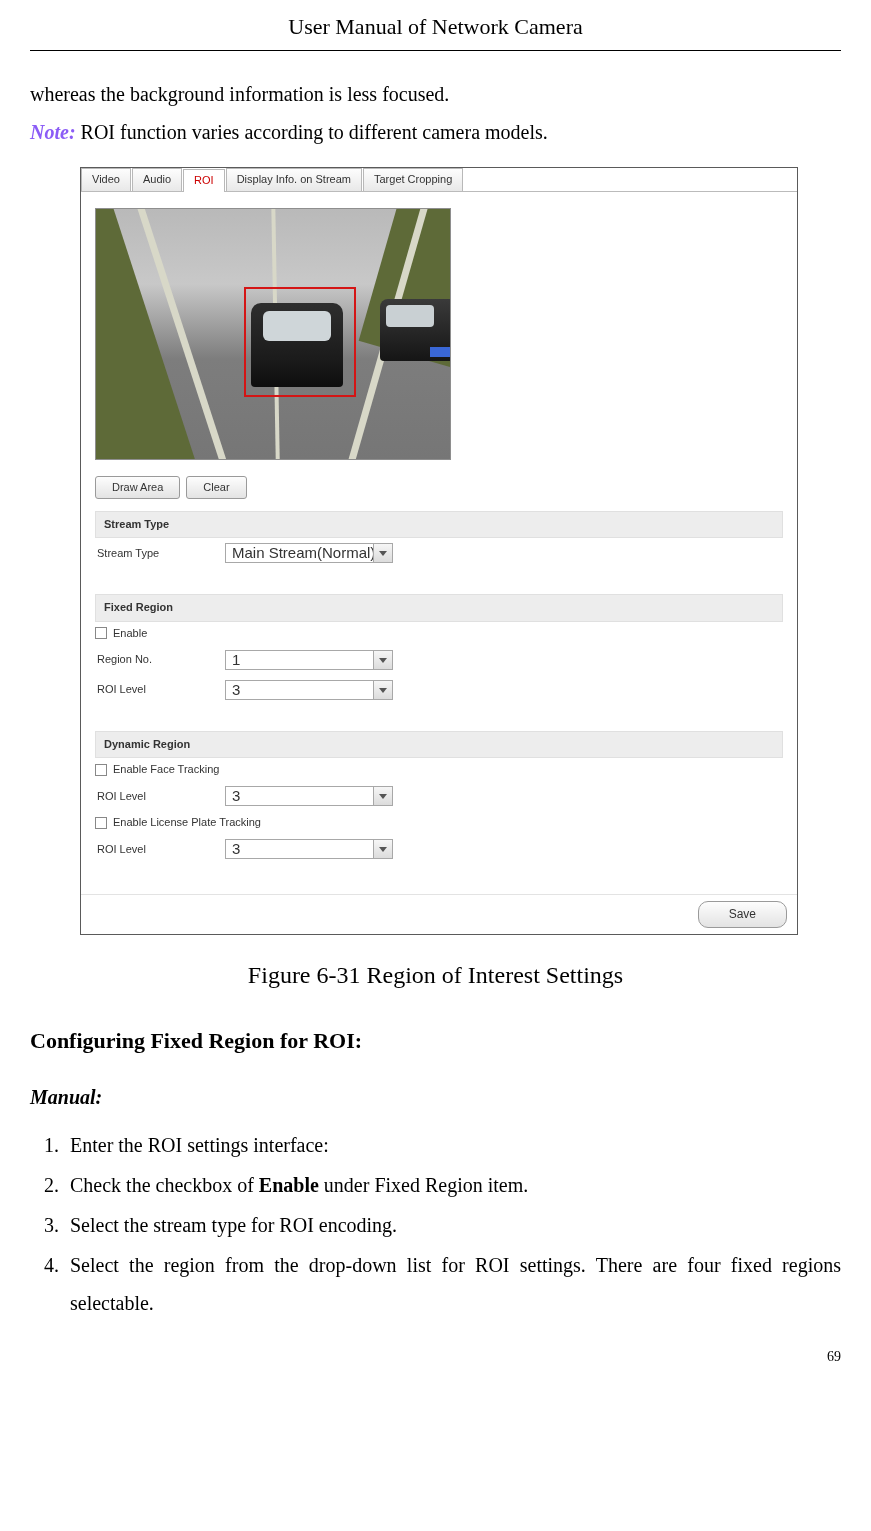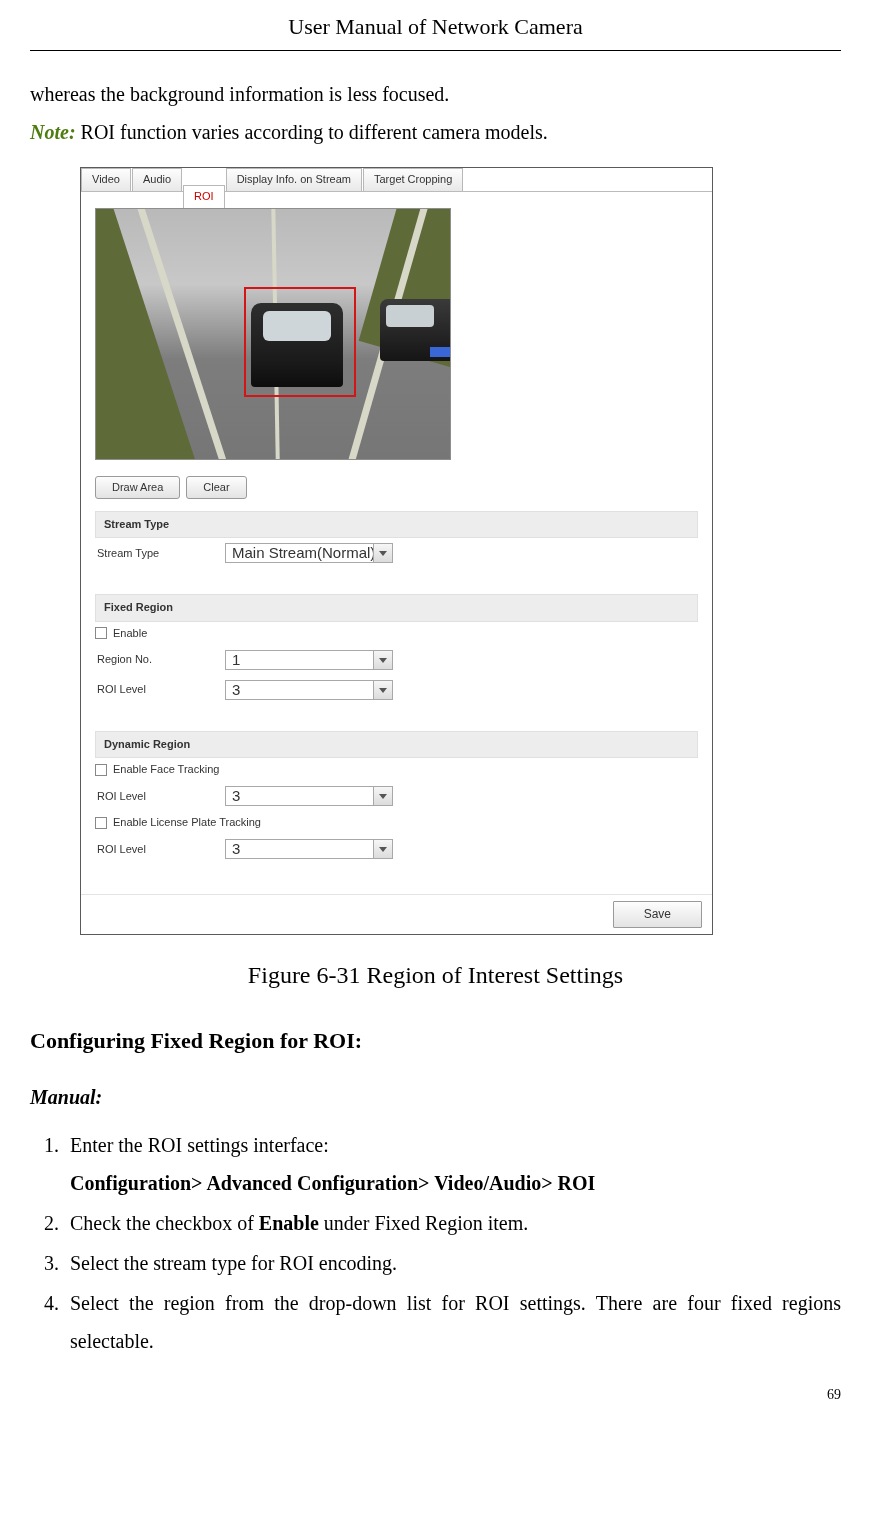--- a/index.html
+++ b/index.html
@@ -13,46 +13,46 @@
     line-height: 1.9;
     color: #000;
   }
   .page-header {
     text-align: center;
     border-bottom: 1.5px solid #000;
     padding: 6px 0 2px;
     font-size: 22px;
     margin-bottom: 24px;
   }
-  .note-label { color: #4d7c0f; font-style: italic; font-weight: bold; }
+  .note-label { color: #8b5cf6; font-style: italic; font-weight: bold; }
   .body-text { text-align: justify; }
 
   
   .figure-wrap { margin: 16px 0 12px 50px; }
   .fig {
     font-family: Arial, Helvetica, sans-serif;
     font-size: 11px;
     color: #333;
     border: 1px solid #5a5a5a;
-    width: 633px;
+    width: 718px;
     line-height: 1.2;
     background: #fff;
   }
   
   .tabbar { display: flex; border-bottom: 1px solid #bbb; }
   .tab {
     padding: 4px 10px 5px;
     border: 1px solid #b8b8b8;
     border-bottom: none;
     margin-right: 1px;
     background: linear-gradient(#fdfdfd, #e8e8e8);
     cursor: pointer;
     font-size: 11px;
   }
-  .tab.active { color: #c00; background: #fff; position: relative; top: 17px; }
+  .tab.active { color: #c00; background: #fff; position: relative; top: 1px; }
   .fig-body { padding: 16px 14px 30px; }
 
   
   .preview {
     width: 356px;
     height: 252px;
     border: 1px solid #8e8e8e;
     margin-bottom: 10px;
     position: relative;
     background:
@@ -108,21 +108,21 @@
   }
   .sel .caret{position:absolute;right:5px;top:7px;width:0;height:0;border-left:4px solid transparent;border-right:4px solid transparent;border-top:5px solid #555;z-index:2;}
   .txtin{
     width:168px;height:20px;border:1px solid #a8a8a8;background:#fff;
     padding-left:6px;font-size:11px;
   }
   .chk{width:12px;height:12px;border:1px solid #888;background:#fff;display:inline-block;margin-right:6px;vertical-align:middle;}
   .strut{height:22px;}
 
   .save-row{display:flex;justify-content:flex-end;padding:6px 10px;border-top:1px solid #e3e3e3;}
-  .save-btn{border:1px solid #9a9a9a;border-radius:1px;padding:5px 30px;background:linear-gradient(#fdfdfd,#e3e3e3);font-size:12px;cursor:pointer;}
+  .save-btn{border:1px solid #9a9a9a;border-radius:10px;padding:5px 30px;background:linear-gradient(#fdfdfd,#e3e3e3);font-size:12px;cursor:pointer;}
 
   .fig-caption{ text-align:center; margin:18px 0 22px; font-size:24px;}
   .section-h{ font-weight:bold; font-size:22px; margin:8px 0 16px;}
   .steps-h{ font-style:italic; font-weight:bold; margin-bottom:10px;}
   ol.steps{ list-style:decimal; padding-left:34px; }
   ol.steps li{ padding-left:6px; margin-bottom:2px; text-align:justify;}
   .bold{font-weight:bold;}
   .page-no{ text-align:right; font-size:14px; margin-top:22px;}
 </style>
 </head>
@@ -227,21 +227,20 @@
 </div>
 
 <div class="fig-caption">Figure 6-31 Region of Interest Settings</div>
 
 <div class="section-h">Configuring Fixed Region for ROI:</div>
 <div class="steps-h">Manual:</div>
 
 <ol class="steps">
   <li>
     <span>Enter the ROI settings interface:</span><br>
-    <span class="bold">Configuration&gt; Advanced Configuration&gt; Video/Audio&gt; ROI</span>
   </li>
   <li>
     <span>Check the checkbox of </span><span class="bold">Enable</span><span> under Fixed Region item.</span>
   </li>
   <li>Select the stream type for ROI encoding.</li>
   <li>Select the region from the drop-down list for ROI settings. There are four fixed regions selectable.</li>
 </ol>
 
 <div class="page-no">69</div>
 

